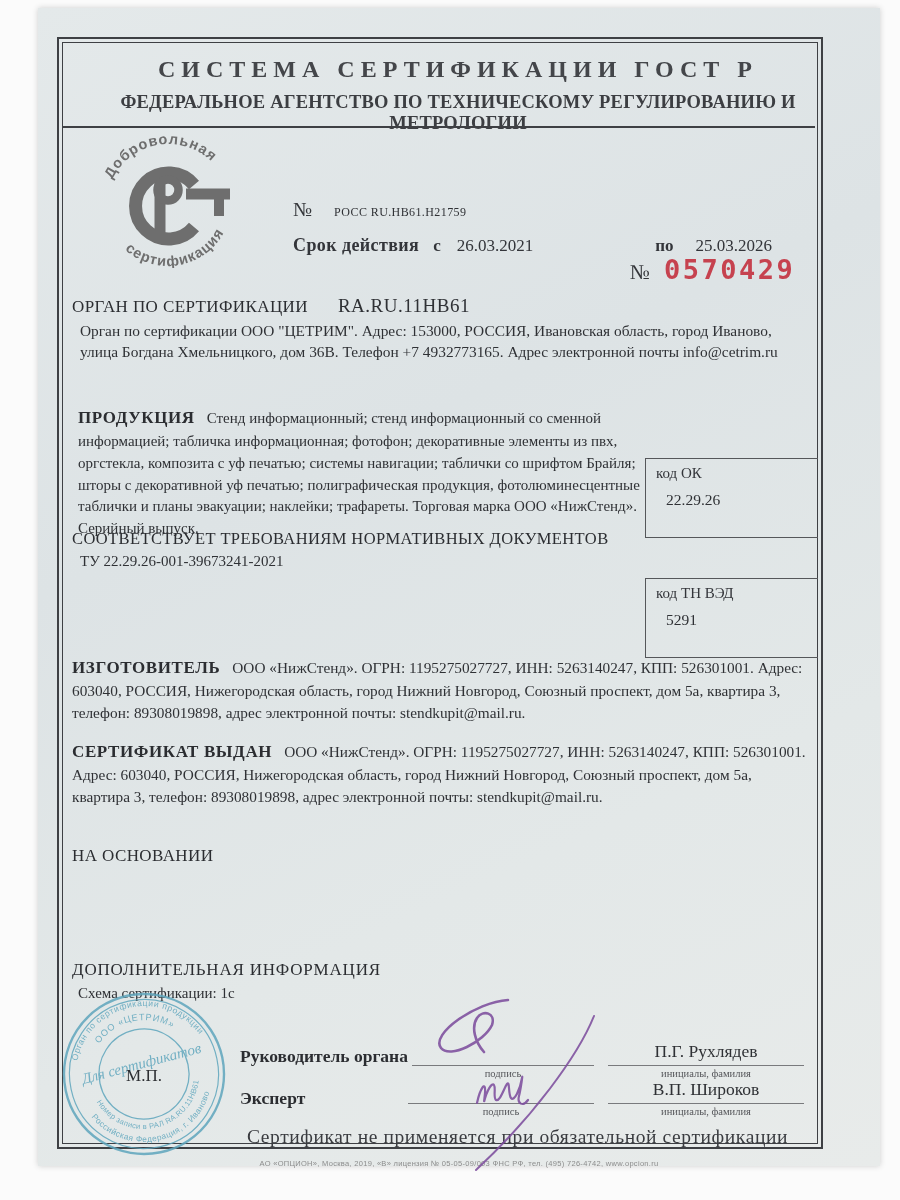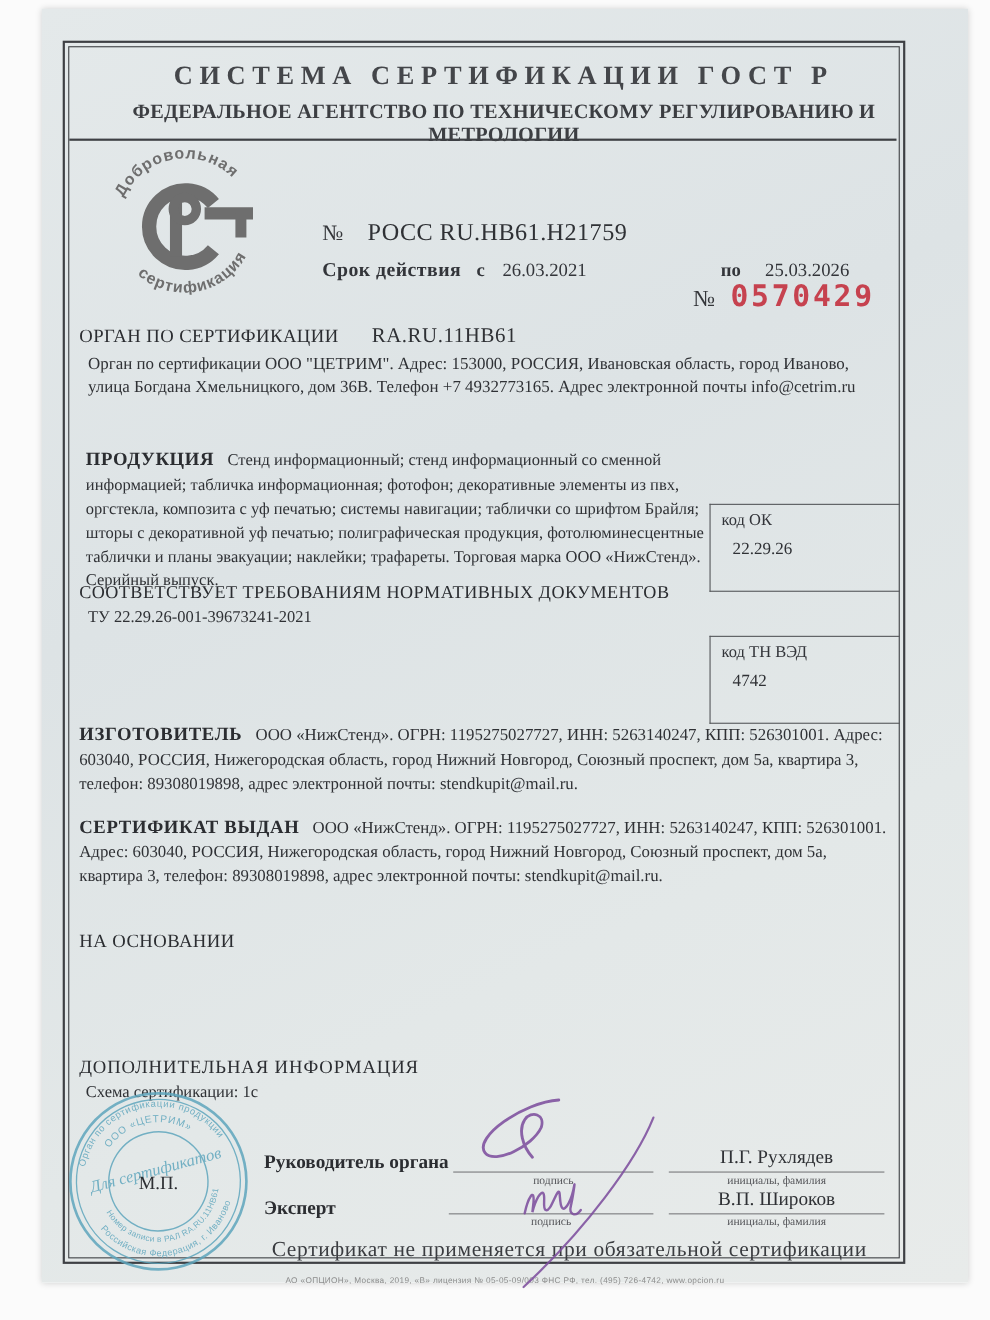--- a/index.html
+++ b/index.html
@@ -16,21 +16,21 @@
   .border-outer{left:19px;top:29px;width:762px;height:1108px;border:2px solid #3e4044;}
   .border-inner{position:absolute;inset:3px;border:1.5px solid #3e4044;}
   .hdr1{left:30px;top:48px;width:780px;text-align:center;font-weight:bold;font-size:24px;letter-spacing:6px;color:#44464a;}
   .hdr2{left:20px;top:84px;width:800px;text-align:center;font-weight:bold;font-size:18.5px;letter-spacing:.2px;color:#3c3e42;}
   .hdr-line{left:25px;top:118px;width:752px;border-top:2px solid #3e4044;height:0;}
   .logo-svg{left:42px;top:124px;}
   .doc-title{left:235px;top:130px;width:530px;text-align:center;
     font-family:"Liberation Sans",sans-serif;font-weight:bold;font-size:35px;letter-spacing:.5px;color:#3f4144;}
   .num-line{left:255px;top:190px;display:flex;align-items:baseline;gap:22px;}
   .num-line .no{font-size:20px;color:#35373b;}
-  .num-line .val{font-size:22px;color:#2f3135;letter-spacing:.4px;}
+  .num-line .val{font-size:12px;color:#2f3135;letter-spacing:.4px;}
   .validity{left:255px;top:227px;display:flex;align-items:baseline;color:#33353a;}
   .validity .lbl{font-weight:bold;font-size:18px;letter-spacing:.4px;}
   .validity .c{font-weight:bold;font-size:17px;margin-left:14px;}
   .validity .d1{font-size:17px;margin-left:16px;}
   .validity .po{font-weight:bold;font-size:17px;margin-left:122px;}
   .validity .d2{font-size:17px;margin-left:22px;}
   .blank-num{left:592px;top:246px;display:flex;align-items:baseline;gap:14px;}
   .blank-num .no{font-size:21px;color:#35373b;}
   .blank-num .digits{font-family:"DejaVu Sans Mono",monospace;font-size:27px;letter-spacing:2.5px;color:#c6424f;font-weight:bold;}
   .sec-h{font-weight:normal;font-size:17px;letter-spacing:.4px;color:#2b2d31;}
@@ -140,21 +140,21 @@
   <div class="abs code-box box-ok">
     <span class="lab">код ОК</span>
     <span class="val">22.29.26</span>
   </div>
 
   <div class="abs sec-h conf-h">СООТВЕТСТВУЕТ ТРЕБОВАНИЯМ НОРМАТИВНЫХ ДОКУМЕНТОВ</div>
   <div class="abs conf-text">ТУ 22.29.26-001-39673241-2021</div>
 
   <div class="abs code-box box-tnved">
     <span class="lab">код ТН ВЭД</span>
-    <span class="val">4742</span>
+    <span class="val">5291</span>
   </div>
 
   <div class="abs manu-block">
     <span class="inline-h">ИЗГОТОВИТЕЛЬ</span><span>ООО «НижСтенд». ОГРН: 1195275027727, ИНН: 5263140247, КПП: 526301001. Адрес: 603040, РОССИЯ, Нижегородская область, город Нижний Новгород, Союзный проспект, дом 5а, квартира 3, телефон: 89308019898, адрес электронной почты: stendkupit@mail.ru.</span>
   </div>
 
   <div class="abs issued-block">
     <span class="inline-h">СЕРТИФИКАТ ВЫДАН</span><span>ООО «НижСтенд». ОГРН: 1195275027727, ИНН: 5263140247, КПП: 526301001. Адрес: 603040, РОССИЯ, Нижегородская область, город Нижний Новгород, Союзный проспект, дом 5а, квартира 3, телефон: 89308019898, адрес электронной почты: stendkupit@mail.ru.</span>
   </div>
 

